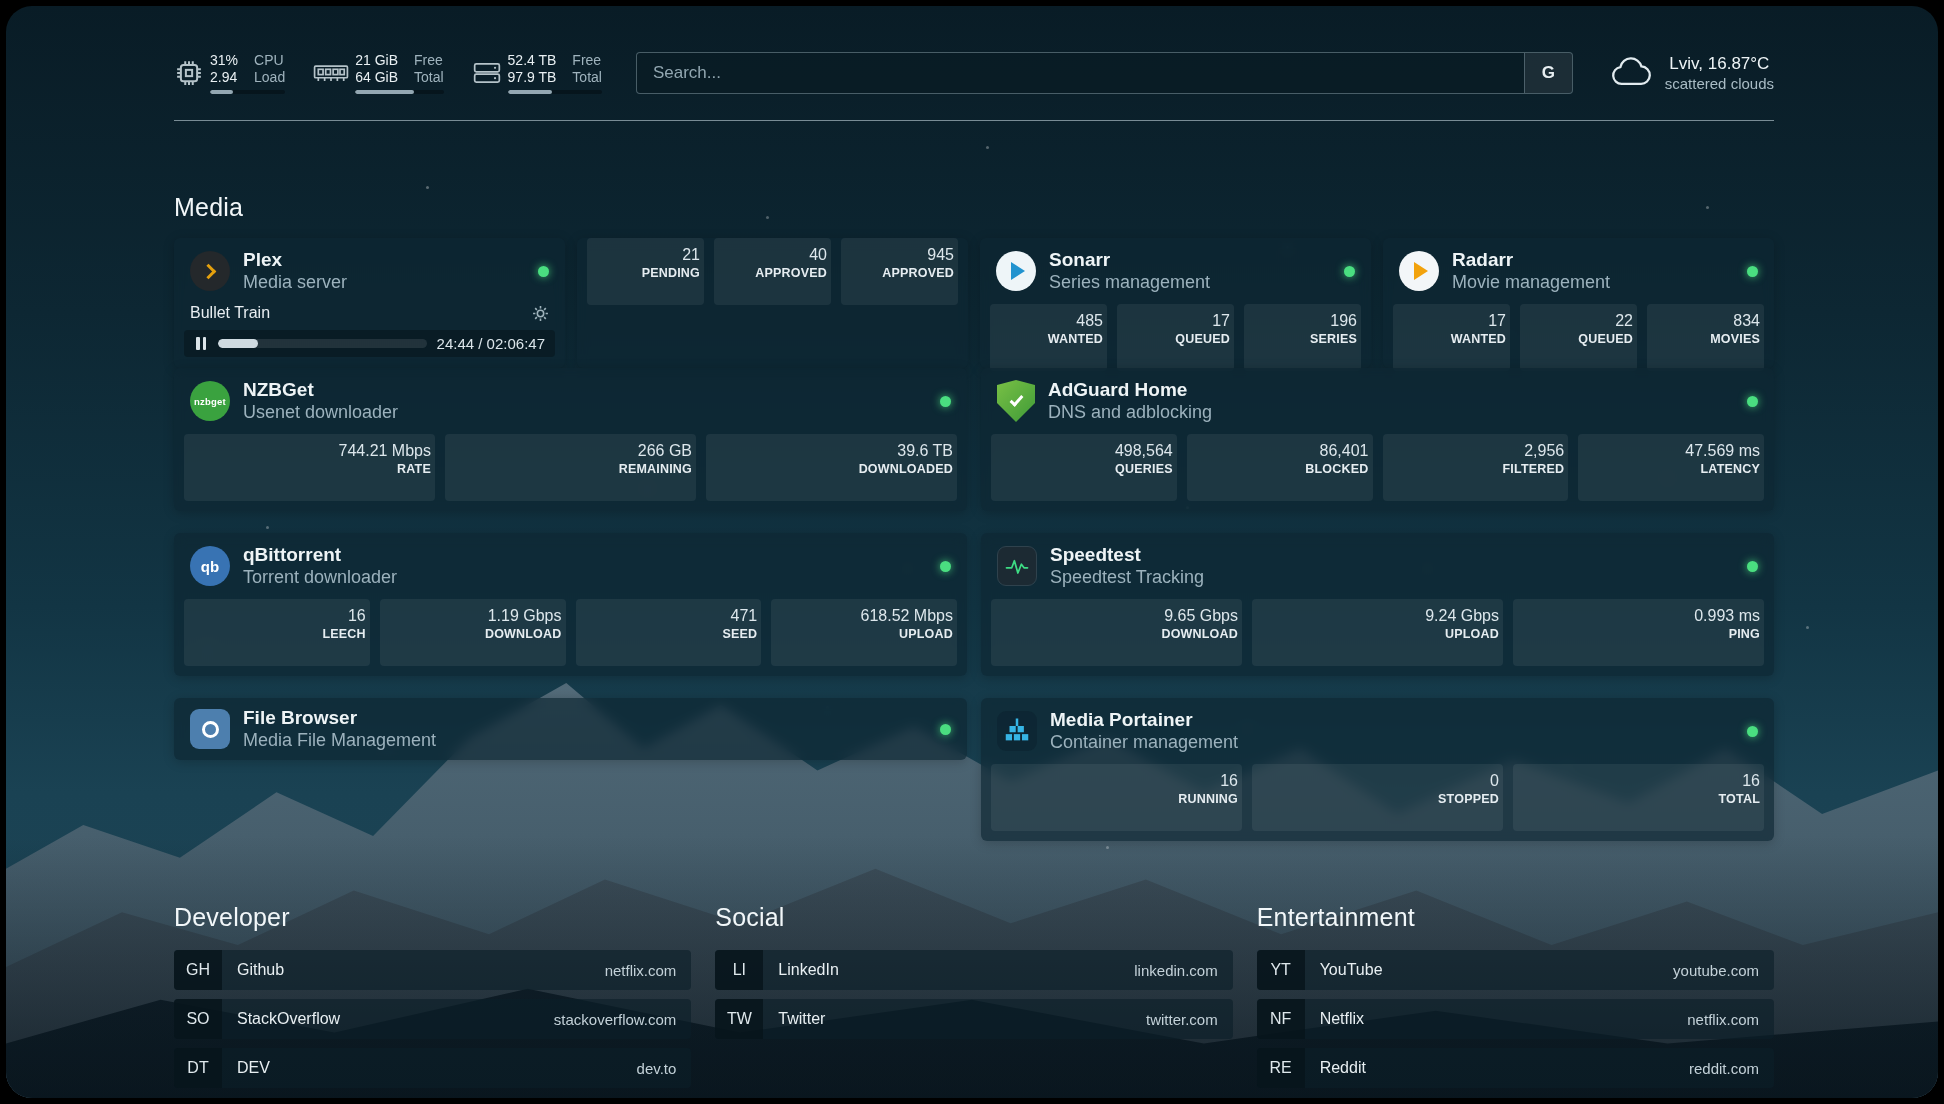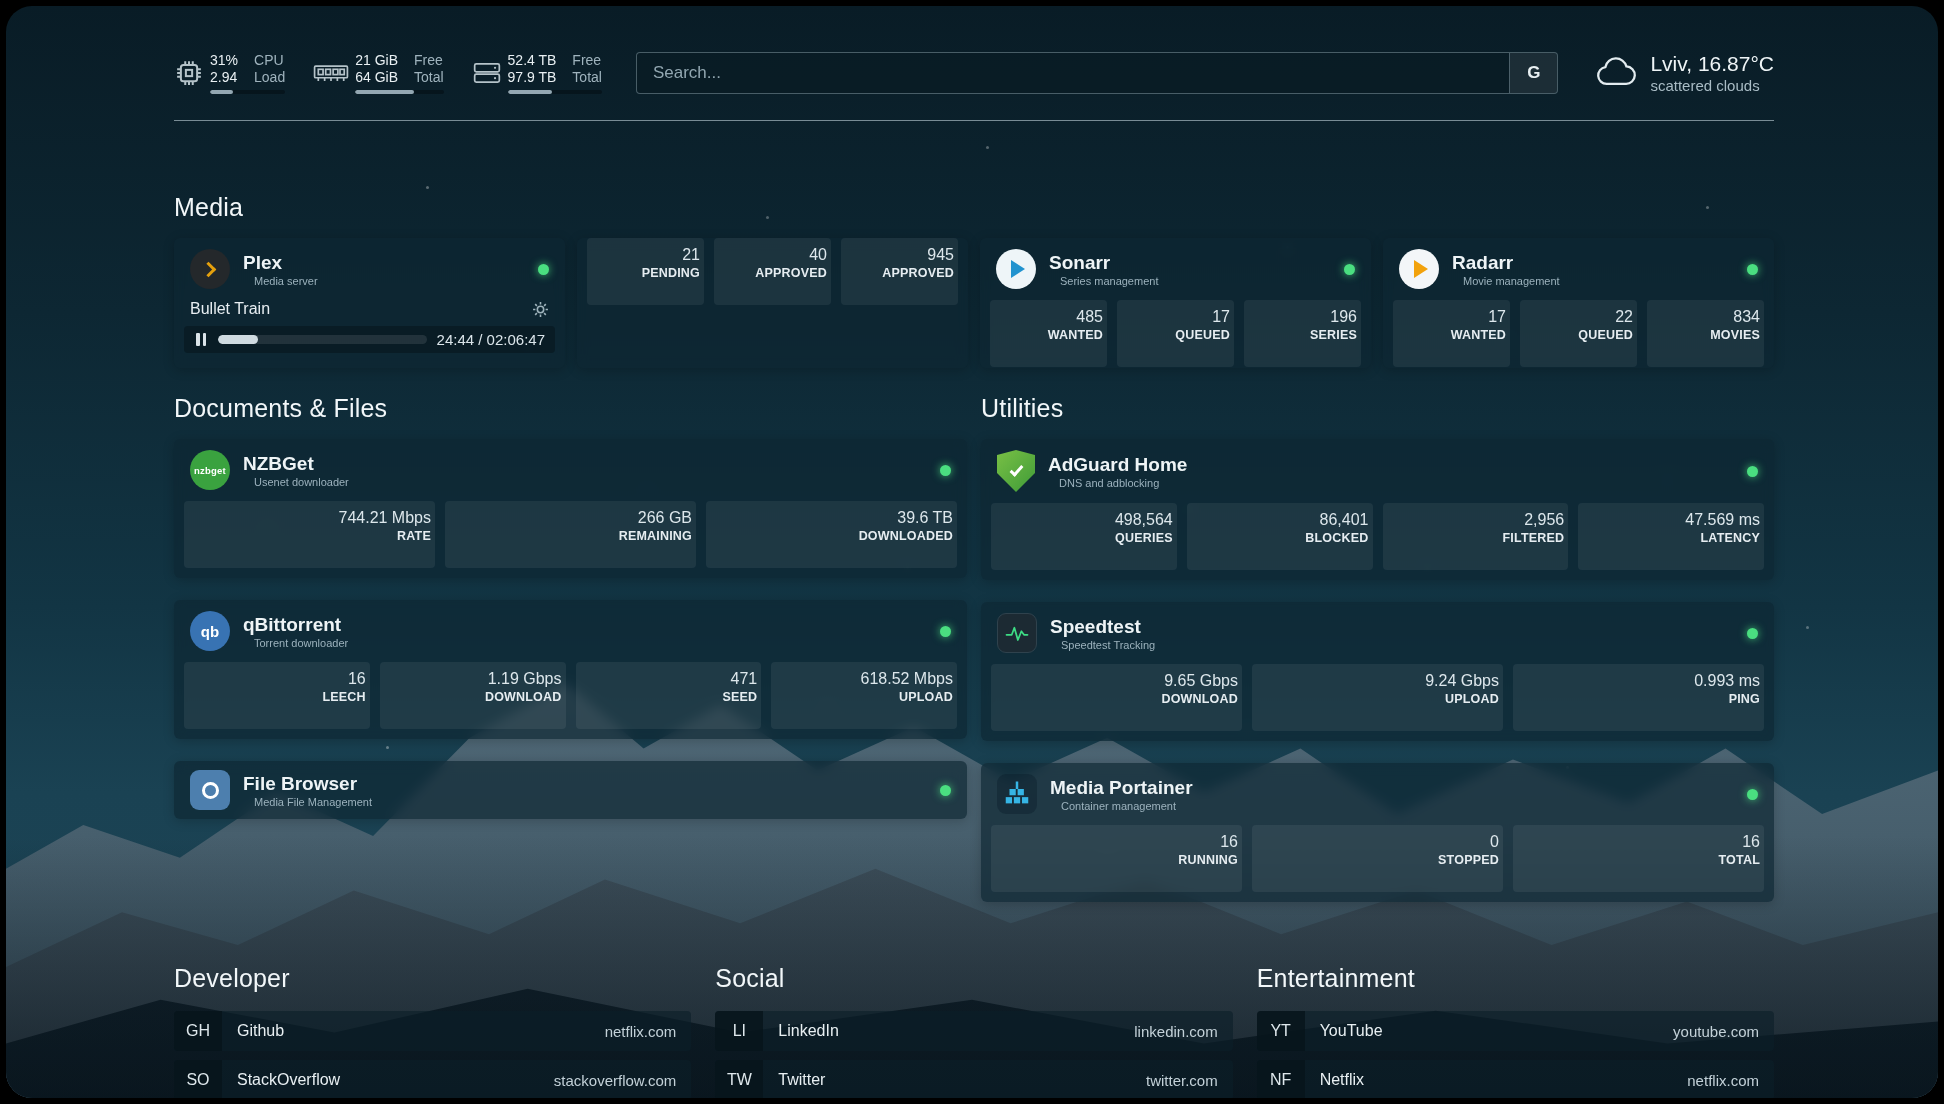--- a/index.html
+++ b/index.html
@@ -33,36 +33,36 @@
   .ss-rows { display:grid; grid-template-columns:auto auto; column-gap:16px; font-size:14px; line-height:17px; }
   .ss-v { color:#e9f0f3; } .ss-l { color:#9fb3bd; }
   .ss-bar { height:4px; background:rgba(3,12,18,.55); border-radius:2px; margin-top:4px; overflow:hidden; }
   .ss-bar i { display:block; height:100%; background:#93a7b2; border-radius:2px; }
   .search { flex:1; margin:0 34px; display:flex; height:42px; background:rgba(9,26,35,.6); border:1px solid rgba(167,192,203,.4); border-radius:4px; overflow:hidden; }
   .search input { flex:1; background:transparent; border:0; outline:none; color:#e8eff2; padding:0 16px; font-size:17px; font-family:inherit; }
   .search input::placeholder { color:#92a7b1; }
   .search-btn { width:48px; border:0; border-left:1px solid rgba(167,192,203,.35); background:rgba(255,255,255,.08); color:#e8eff2; font-size:17px; font-weight:600; cursor:pointer; font-family:inherit; }
   .weather { display:flex; align-items:center; gap:12px; }
   .weather svg { stroke:#e2ebef; fill:none; stroke-width:1.9; flex:none; }
-  .w-loc { font-size:21px; color:#eef4f6;text-align:center; }
+  .w-loc { font-size:17px; color:#eef4f6;text-align:center; }
   .w-cond { font-size:15px; color:#a9bcc5; margin-top:1px; }
   .divider { height:1px; background:rgba(214,230,237,.55); margin-top:16px; }
   
   .sec-title { font-size:25px; font-weight:400; color:#f2f7f9; letter-spacing:.2px; }
   .media-title { margin-top:72px; margin-bottom:16px; }
   .media-grid { display:grid; grid-template-columns:repeat(4,1fr); gap:12px; }
   .titles-row { display:grid; grid-template-columns:1fr 1fr; gap:14px; margin-top:26px; margin-bottom:16px; }
   .two-col { display:grid; grid-template-columns:1fr 1fr; gap:14px; }
   .col { display:flex; flex-direction:column; gap:22px; }
   
   .card { background:rgba(14,38,50,.68); border-radius:6px; box-shadow:0 2px 12px rgba(0,0,0,.2); backdrop-filter:blur(6px); }
   .card-head { display:flex; align-items:center; gap:13px; padding:11px 16px; }
   .svc-icon { width:40px; height:40px; flex:none; display:flex; align-items:center; justify-content:center; border-radius:50%; font-weight:700; position:relative; overflow:hidden; }
   .svc-name { font-size:19px; font-weight:600; color:#eef4f6; line-height:22px; }
-  .svc-desc { font-size:11px; color:#9cb2bd; margin-top:1px;margin-left:11px; }
+  .svc-desc { font-size:18px; color:#9cb2bd; margin-top:1px; }
   .status-dot { width:11px; height:11px; border-radius:50%; margin-left:auto; box-shadow:0 0 9px rgba(74,222,128,.85); flex:none; }
   .stats { display:flex; gap:10px; padding:0 10px 10px; }
   .stat { flex:1; background:rgba(255,255,255,.065); border-radius:4px; text-align:right; padding:8px 4px 25px; }
   .stat-v { font-size:16px; color:#dde7ec; }
   .stat-l { font-size:12.5px; font-weight:700; color:#e6edf1; letter-spacing:.2px; margin-top:2px; }
   .media-grid .card { height:130px; }
   
   .plex-row { display:flex; align-items:center; padding:0 16px; }
   .plex-title { font-size:16px; color:#e8eef2; }
   .gear-btn { margin-left:auto; background:none; border:0; cursor:pointer; line-height:0; }
@@ -294,24 +294,20 @@
               <div class="stat-l">QUEUED</div>
             </div>
           <div class="stat">
             <div class="stat-v">834</div>
               <div class="stat-l">MOVIES</div>
             </div>
         </div>
       </div>
     </div>
 
-    <div class="titles-row">
-      <h2 class="sec-title">Documents &amp; Files</h2>
-      <h2 class="sec-title">Utilities</h2>
-    </div>
     <div class="two-col">
       <div class="col">
 
         <div class="card">
           <div class="card-head">
             <span class="svc-icon i-nzbget">
                 <span>nzbget</span>
               </span>
             <div>
               <div class="svc-name">NZBGet</div>

